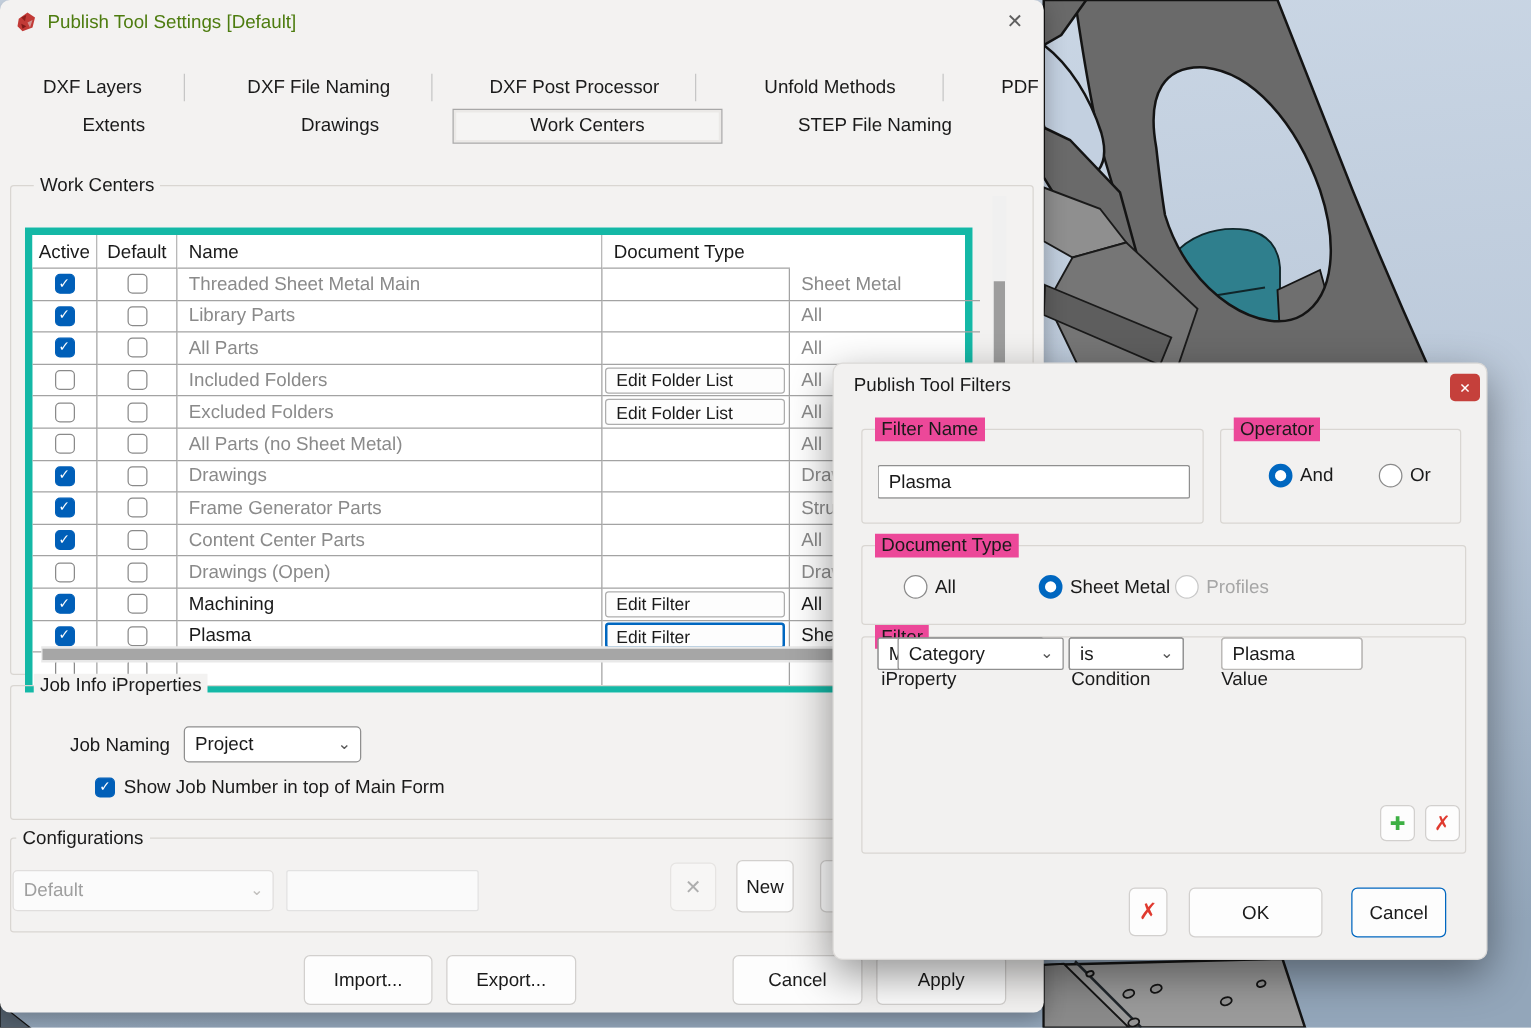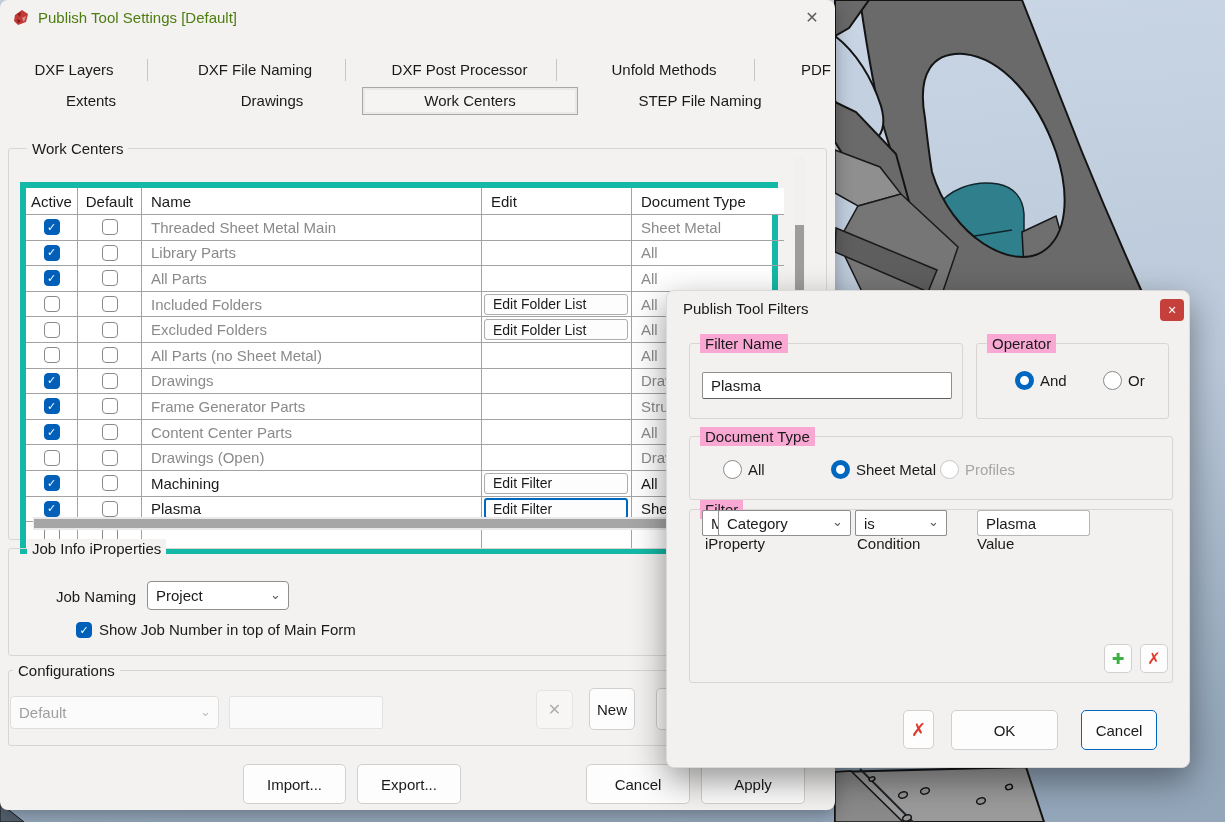--- a/index.html
+++ b/index.html
@@ -73,21 +73,21 @@
   .radio.on { border:5.5px solid #0067c0; }
   .radio.dis { border-color:#c9c9c9; cursor:default; }
   .rlabel { padding-left:6px; }
   .rlabel.dis { color:#a6a6a6; }
   .txt { background:#fff; border:1px solid #8f8f8f; border-bottom:1.5px solid #5f5f5f; border-radius:2px;
     font-family:inherit; font-size:15px; color:#1a1a1a; padding:0 8px; }
 
   
   .filters-dialog { position:absolute; left:666px; top:290px; width:524px; height:478px; z-index:2;
     background:#f2f1f0; border:1px solid #dcdad8; border-radius:8px; box-shadow:0 12px 34px rgba(0,0,0,.42); }
-  .filters-dialog .glabel { background:#f9a8d4; }
+  .filters-dialog .glabel { background:#ec4899; }
   .fd-title { position:absolute; left:16px; top:0; line-height:35px; }
   .fd-close { position:absolute; right:5px; top:8px; width:24px; height:22px; background:#c5403b; border-radius:4px;
     color:#fff; font-size:11px; display:flex; align-items:center; justify-content:center; cursor:pointer; }
   .ritem { position:absolute; display:flex; align-items:center; }
 </style>
 </head>
 <body>
 
 <div id="stage">
 
@@ -159,21 +159,20 @@
 
     <div class="groupbox" style="left:8px;top:148px;width:819px;height:392px;">
       <span class="glabel">Work Centers</span>
     </div>
 
     <div class="wc-table">
       <div class="trow head">
         <div class="tcell tc-center">Active</div>
         <div class="tcell tc-center">Default</div>
         <div class="tcell tc-pad">Name</div>
-        <div class="tcell tc-pad">Edit</div>
         <div class="tcell tc-pad">Document Type</div>
       </div>
       <div>
 
       <div class="trow">
           <div class="tcell tc-center">
             <span class="cb on">
                 <span class="cbg">✓</span>
               </span>
           </div>

